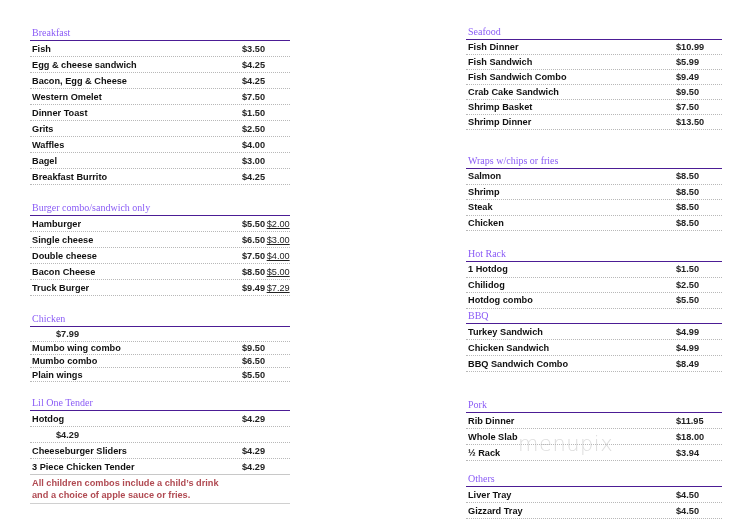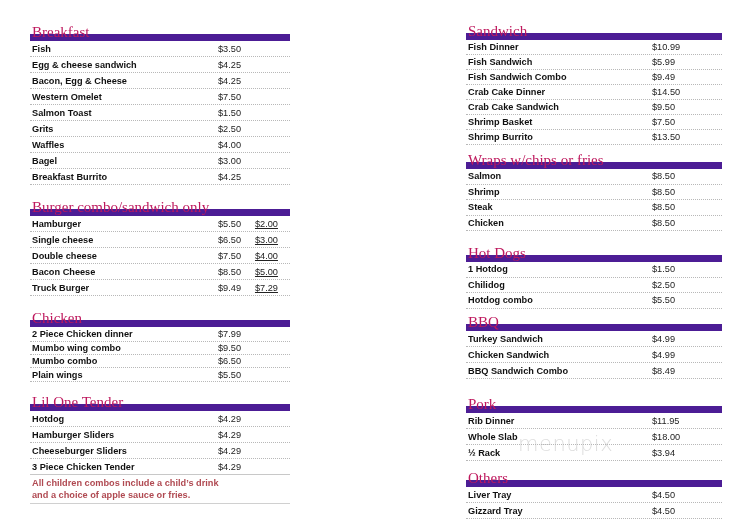--- a/index.html
+++ b/index.html
@@ -4,37 +4,37 @@
   <style>
     * { box-sizing: border-box; margin: 0; padding: 0; }
     html, body { width: 750px; height: 530px; background: #ffffff; overflow: hidden; }
     body { position: relative; font-family: "Liberation Sans", sans-serif; color: #111; }
     .col { position: absolute; top: 0; }
     .col-left { left: 30px; width: 260px; }
     .col-right { left: 466px; width: 256px; }
     .section { position: absolute; left: 0; width: 100%; }
     .sec-title {
       font-family: "Liberation Serif", serif;
-      font-size: 15px;
-      color: #be185d;
+      font-size: 10px;
+      color: #8b5cf6;
       height: 17px;
       line-height: 17px;
       padding-left: 2px;
-      border-bottom: 7px solid #4c1d95;
+      border-bottom: 1px solid #4c1d95;
     }
     .row {
       display: flex;
       align-items: center;
       font-size: 9.2px;
       font-weight: bold;
       border-bottom: 1px dotted #b8b8b8;
       padding-left: 2px;
     }
     .row .name { flex: 0 0 auto; width: 186px; white-space: nowrap; }
-    .row .price { font-weight: normal; color: #222; width: 38px; white-space: nowrap; }
+    .row .price { font-weight: bold; color: #222; width: 38px; white-space: nowrap; margin-left: 24px; }
     .row .price2 { font-weight: normal; color: #222; width: 36px; white-space: nowrap; text-decoration: underline; }
     .col-right .row .name { width: 184px; }
     .note {
       font-size: 9.2px;
       font-weight: bold;
       color: #b04a52;
       line-height: 12px;
       padding: 2px 0 2px 2px;
       border-bottom: 1px solid #d0d0d0;
     }
@@ -65,21 +65,21 @@
       </div>
     <div class="row" style="height:16px">
         <span class="name">Bacon, Egg &amp; Cheese</span>
         <span class="price">$4.25</span>
       </div>
     <div class="row" style="height:16px">
         <span class="name">Western Omelet</span>
         <span class="price">$7.50</span>
       </div>
     <div class="row" style="height:16px">
-        <span class="name">Salmon Toast</span>
+        <span class="name">Dinner Toast</span>
         <span class="price">$1.50</span>
       </div>
     <div class="row" style="height:16px">
         <span class="name">Grits</span>
         <span class="price">$2.50</span>
       </div>
     <div class="row" style="height:16px">
         <span class="name">Waffles</span>
         <span class="price">$4.00</span>
       </div>
@@ -118,21 +118,20 @@
     <div class="row" style="height:16px">
         <span class="name">Truck Burger</span>
         <span class="price">$9.49</span>
         <span class="price2">$7.29</span>
       </div>
   </div>
 
   <div class="section" style="top:310px;">
     <div class="sec-title">Chicken</div>
     <div class="row" style="height:15px">
-        <span class="name">2 Piece Chicken dinner</span>
         <span class="price">$7.99</span>
       </div>
     <div class="row" style="height:13px">
         <span class="name">Mumbo wing combo</span>
         <span class="price">$9.50</span>
       </div>
     <div class="row" style="height:13px">
         <span class="name">Mumbo combo</span>
         <span class="price">$6.50</span>
       </div>
@@ -142,68 +141,63 @@
       </div>
   </div>
 
   <div class="section" style="top:394px;">
     <div class="sec-title">Lil One Tender</div>
     <div class="row" style="height:16px">
         <span class="name">Hotdog</span>
         <span class="price">$4.29</span>
       </div>
     <div class="row" style="height:16px">
-        <span class="name">Hamburger Sliders</span>
         <span class="price">$4.29</span>
       </div>
     <div class="row" style="height:16px">
         <span class="name">Cheeseburger Sliders</span>
         <span class="price">$4.29</span>
       </div>
     <div class="row" style="height:16px; border-bottom:1px solid #c8c8c8">
         <span class="name">3 Piece Chicken Tender</span>
         <span class="price">$4.29</span>
       </div>
     <div class="note">
       <div>All children combos include a child’s drink</div>
       <div>and a choice of apple sauce or fries.</div>
     </div>
   </div>
 </div>
 
 <div class="col col-right">
 
   <div class="section" style="top:23px;">
-    <div class="sec-title">Sandwich</div>
+    <div class="sec-title">Seafood</div>
     <div class="row" style="height:15px">
         <span class="name">Fish Dinner</span>
         <span class="price">$10.99</span>
       </div>
     <div class="row" style="height:15px">
         <span class="name">Fish Sandwich</span>
         <span class="price">$5.99</span>
       </div>
     <div class="row" style="height:15px">
         <span class="name">Fish Sandwich Combo</span>
         <span class="price">$9.49</span>
       </div>
     <div class="row" style="height:15px">
-        <span class="name">Crab Cake Dinner</span>
-        <span class="price">$14.50</span>
-      </div>
-    <div class="row" style="height:15px">
         <span class="name">Crab Cake Sandwich</span>
         <span class="price">$9.50</span>
       </div>
     <div class="row" style="height:15px">
         <span class="name">Shrimp Basket</span>
         <span class="price">$7.50</span>
       </div>
     <div class="row" style="height:15px">
-        <span class="name">Shrimp Burrito</span>
+        <span class="name">Shrimp Dinner</span>
         <span class="price">$13.50</span>
       </div>
   </div>
 
   <div class="section" style="top:152px;">
     <div class="sec-title">Wraps w/chips or fries</div>
     <div class="row" style="height:15.5px">
         <span class="name">Salmon</span>
         <span class="price">$8.50</span>
       </div>
@@ -215,36 +209,36 @@
         <span class="name">Steak</span>
         <span class="price">$8.50</span>
       </div>
     <div class="row" style="height:15.5px">
         <span class="name">Chicken</span>
         <span class="price">$8.50</span>
       </div>
   </div>
 
   <div class="section" style="top:245px;">
-    <div class="sec-title">Hot Dogs</div>
+    <div class="sec-title">Hot Rack</div>
     <div class="row" style="height:15.5px">
         <span class="name">1 Hotdog</span>
         <span class="price">$1.50</span>
       </div>
     <div class="row" style="height:15.5px">
         <span class="name">Chilidog</span>
         <span class="price">$2.50</span>
       </div>
     <div class="row" style="height:15.5px">
         <span class="name">Hotdog combo</span>
         <span class="price">$5.50</span>
       </div>
   </div>
 
-  <div class="section" style="top:314px;">
+  <div class="section" style="top:307px;">
     <div class="sec-title">BBQ</div>
     <div class="row" style="height:16px">
         <span class="name">Turkey Sandwich</span>
         <span class="price">$4.99</span>
       </div>
     <div class="row" style="height:16px">
         <span class="name">Chicken Sandwich</span>
         <span class="price">$4.99</span>
       </div>
     <div class="row" style="height:16px">

